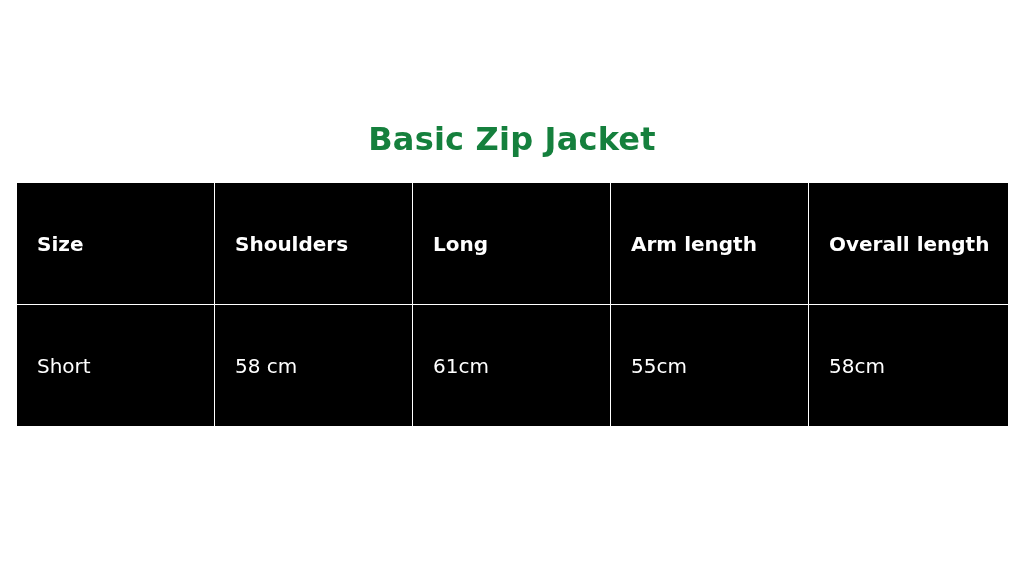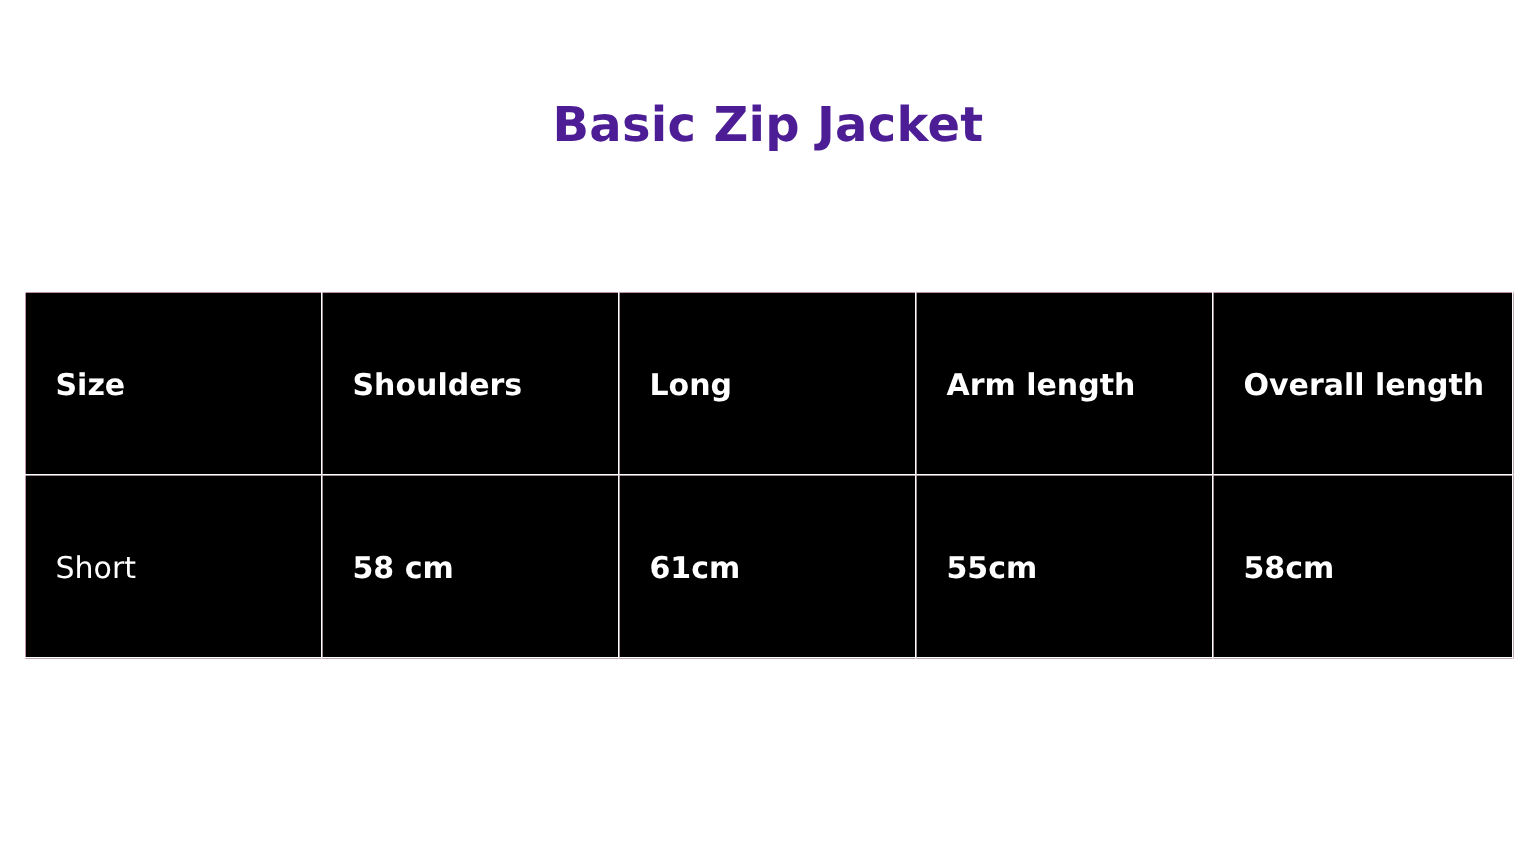--- a/index.html
+++ b/index.html
@@ -16,48 +16,48 @@
   .page {
     position: relative;
     width: 1024px;
     height: 576px;
     box-sizing: border-box;
   }
   .title {
     text-align: center;
     font-size: 32px;
     font-weight: bold;
-    color: #4c1d95;
+    color: #15803d;
     letter-spacing: 0.2px;
-    margin: 12px;
-    padding-top: 52px;
+    margin: 0;
+    padding-top: 120px;
     line-height: 1.2;
   }
   .table-wrap {
     position: absolute;
     left: 16px;
     top: 182px;
     width: 992px;
   }
   table.size-table {
     border-collapse: collapse;
     width: 992px;
     table-layout: fixed;
-    background: #ec4899;
+    background: #bef264;
   }
   table.size-table td,
   table.size-table th {
     border: 1px solid #ffffff;
     background: #000000;
     color: #ffffff;
     text-align: left;
     vertical-align: middle;
     padding: 0 0 0 20px;
     font-size: 20px;
-    font-weight: bold;
+    font-weight: normal;
     height: 122px;
     box-sizing: border-box;
   }
   table.size-table thead th {
     font-weight: bold;
     font-size: 20px;
   }
   table.size-table tbody td.rowhead {
     font-weight: normal;
   }

